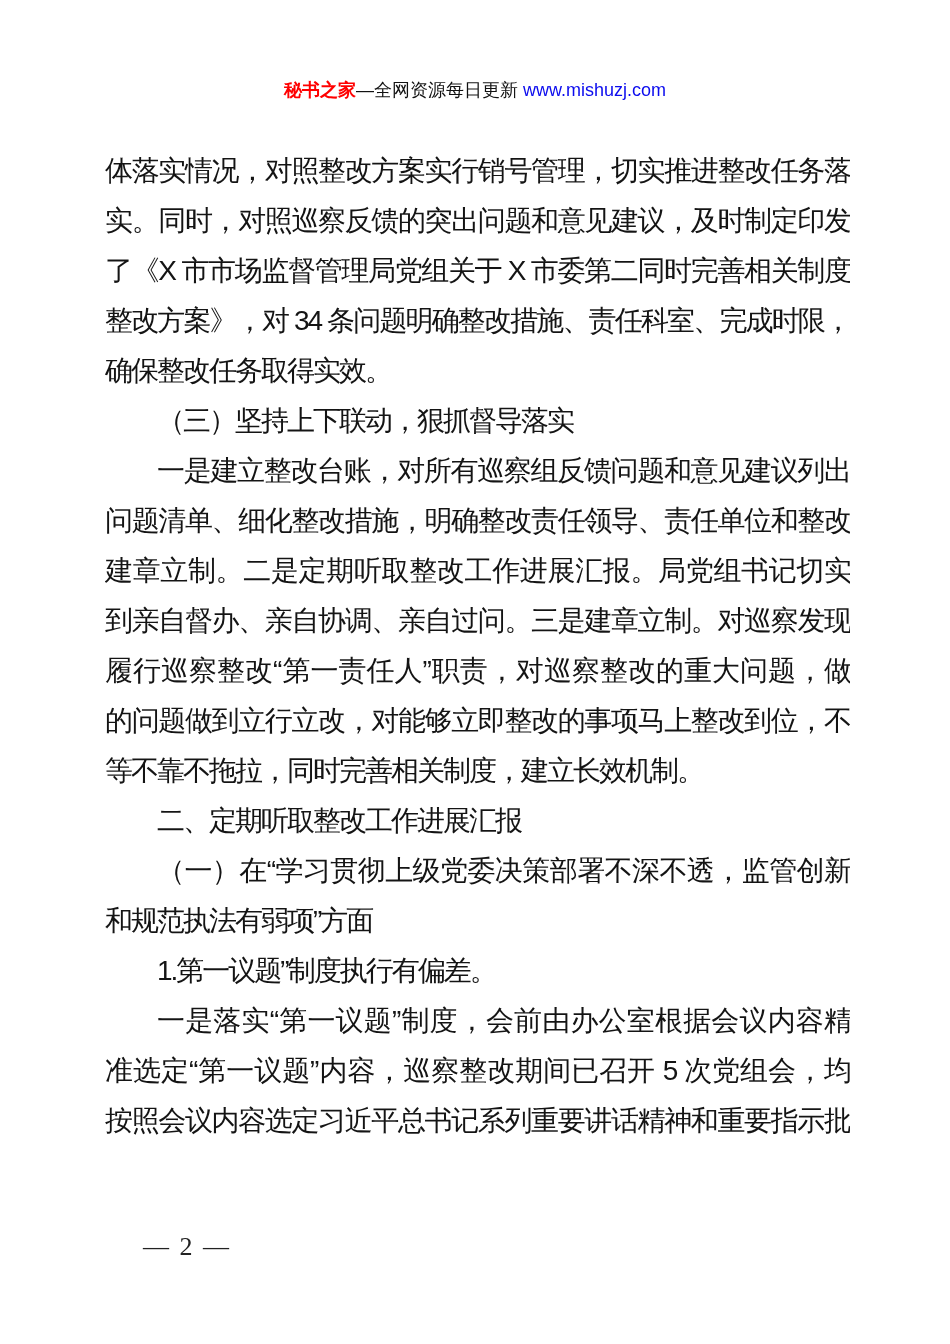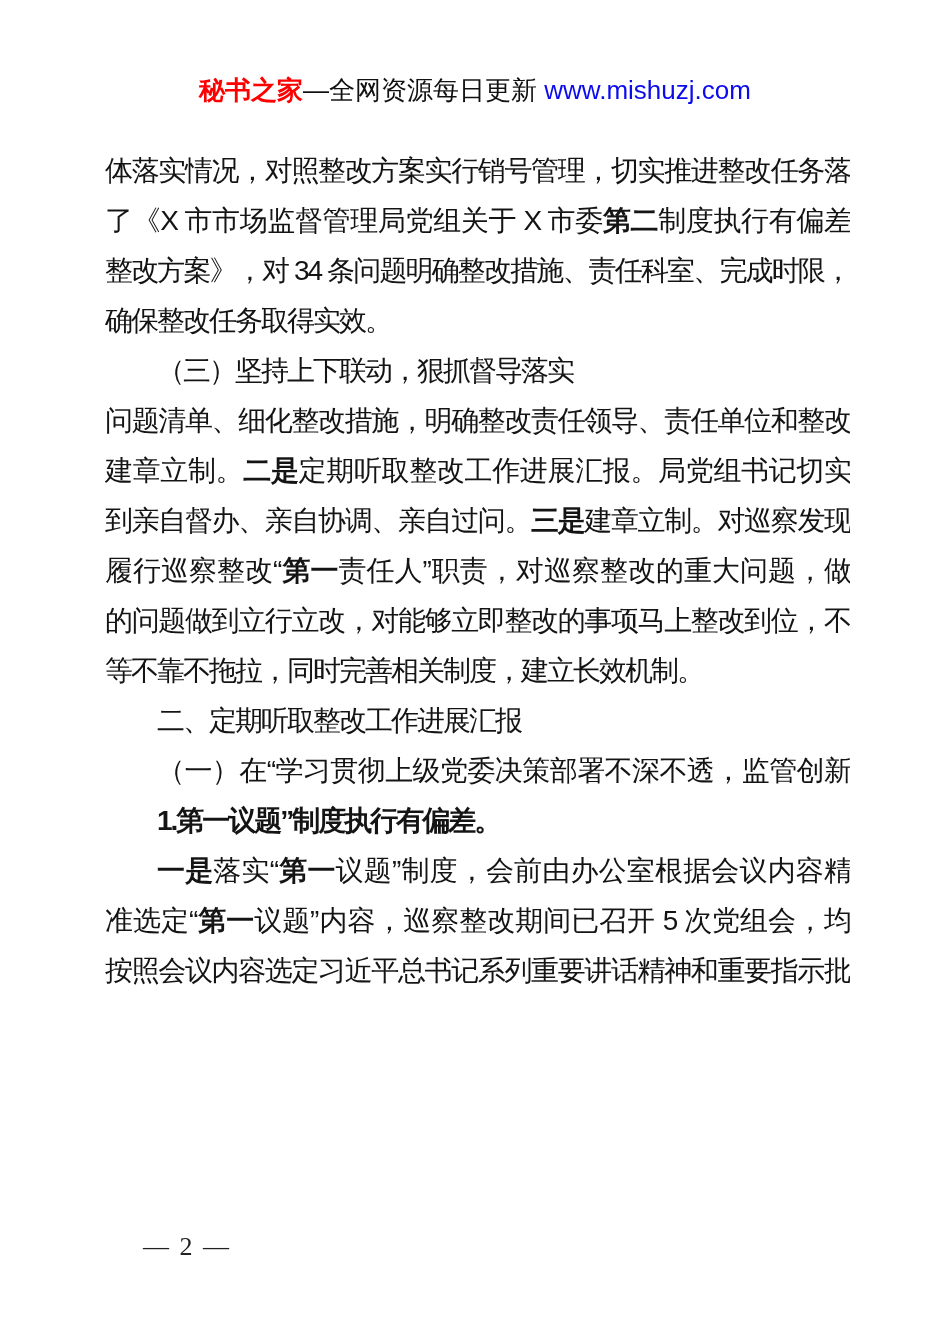--- a/index.html
+++ b/index.html
@@ -7,21 +7,21 @@
     width: 950px; height: 1344px;
     background: #ffffff;
     position: relative;
     overflow: hidden;
     font-family: "Liberation Sans", "DejaVu Sans", sans-serif;
   }
   .site-header {
     position: absolute;
     top: 74px; left: 0; width: 950px;
     text-align: center;
-    font-size: 26px;
+    font-size: 18px;
     line-height: 32px;
     white-space: nowrap;
     color: #111111;
   }
   .site-header .brand { font-weight: bold; }
   .doc-body {
     position: absolute;
     top: 146px; left: 105px; width: 745px;
     color: #141414;
   }
@@ -29,51 +29,54 @@
     font-size: 28px;
     line-height: 50px;
     height: 50px;
     letter-spacing: -2px;
     text-align: justify;
     text-align-last: justify;
     overflow: hidden;
   }
   .line.ind { padding-left: 52px; }
   .line.end { text-align-last: left; }
-  .line .b { font-weight: bold; }
+  .line .b { font-weight: normal; }
   .page-footer {
     position: absolute;
     top: 1232px; left: 143px;
     font-family: "Liberation Serif", "DejaVu Serif", serif;
     font-size: 26px;
     color: #222222;
     letter-spacing: 2px;
     white-space: nowrap;
   }
 </style>
 </head>
 <body>
 
 <div class="site-header">
   <span class="brand" style="color: rgb(255, 0, 0);">秘书之家</span><span class="tagline" style="color: rgb(17, 17, 17);">—全网资源每日更新 </span><span class="url" style="color: rgb(11, 11, 238);">www.mishuzj.com</span>
 </div>
 
 <div class="doc-body">
     <div class="line"><span>体落实情况，对照整改方案实行销号管理，切实推进整改任务落</span></div>
-    <div class="line"><span>了《X 市市场监督管理局党组关于 X 市委</span><span class="b">第二</span><span>制度执行有偏差</span></div>
+    <div class="line"><span>实。同时，对照巡察反馈的突出问题和意见建议，及时制定印发</span></div>
+    <div class="line"><span>了《X 市市场监督管理局党组关于 X 市委</span><span class="b">第二</span><span>同时完善相关制度</span></div>
     <div class="line"><span>整改方案》，对 34 条问题明确整改措施、责任科室、完成时限，</span></div>
     <div class="line end"><span>确保整改任务取得实效。</span></div>
     <div class="line ind end"><span>（三）坚持上下联动，狠抓督导落实</span></div>
+    <div class="line ind"><span class="b">一是</span><span>建立整改台账，对所有巡察组反馈问题和意见建议列出</span></div>
     <div class="line"><span>问题清单、细化整改措施，明确整改责任领导、责任单位和整改</span></div>
     <div class="line"><span>建章立制。</span><span class="b">二是</span><span>定期听取整改工作进展汇报。局党组书记切实</span></div>
     <div class="line"><span>到亲自督办、亲自协调、亲自过问。</span><span class="b">三是</span><span>建章立制。对巡察发现</span></div>
     <div class="line"><span>履行巡察整改“</span><span class="b">第一</span><span>责任人”职责，对巡察整改的重大问题，做</span></div>
     <div class="line"><span>的问题做到立行立改，对能够立即整改的事项马上整改到位，不</span></div>
     <div class="line end"><span>等不靠不拖拉，同时完善相关制度，建立长效机制。</span></div>
     <div class="line ind end"><span>二、定期听取整改工作进展汇报</span></div>
     <div class="line ind"><span>（一）在“学习贯彻上级党委决策部署不深不透，监管创新</span></div>
+    <div class="line end"><span>和规范执法有弱项”方面</span></div>
     <div class="line ind end"><span class="b">1.第一议题”制度执行有偏差。</span></div>
     <div class="line ind"><span class="b">一是</span><span>落实“</span><span class="b">第一</span><span>议题”制度，会前由办公室根据会议内容精</span></div>
     <div class="line"><span>准选定“</span><span class="b">第一</span><span>议题”内容，巡察整改期间已召开 5 次党组会，均</span></div>
     <div class="line"><span>按照会议内容选定习近平总书记系列重要讲话精神和重要指示批</span></div>
   </div>
 
 <div class="page-footer">— 2 —</div>
 
 </body></html>

